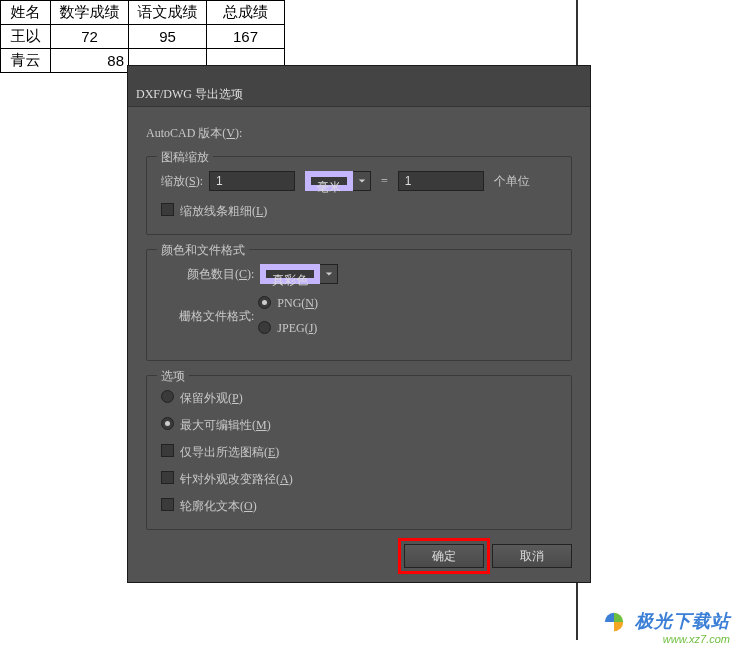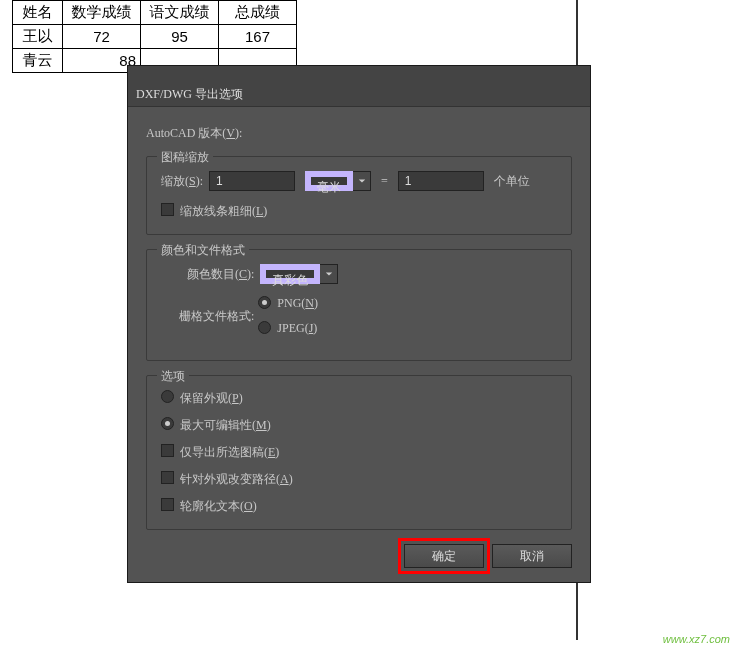--- a/index.html
+++ b/index.html
@@ -1,18 +1,18 @@
 <!DOCTYPE html>
 <html><head>
 <meta charset="utf-8">
 <style>
 * { box-sizing: border-box; margin: 0; padding: 0; }
 body { font-family: "Microsoft YaHei", SimSun, sans-serif; font-size: 12px; background: #fff; width: 748px; height: 653px; position: relative; overflow: hidden; }
 
-.table { border-collapse: collapse; position: absolute; left: 12px; top: 0; }
+.table { border-collapse: collapse; position: absolute; left: 0; top: 0; }
 .table th, .table td { border: 1px solid #000; padding: 2px 6px; text-align: center; font-size: 15px; font-weight: normal; }
 .table th { background: #fff; }
 .col0 { width: 50px; }
 .col1 { width: 78px; }
 .col2 { width: 78px; }
 .col3 { width: 78px; }
 .table thead th { font-weight: normal; }
 
 .dialog { position: absolute; left: 127px; top: 65px; width: 464px; background: #535353; border: 1px solid #1a1a1a; font-family: SimSun, "Microsoft YaHei"; }
 .titlebar { height: 22px; background: #444; color: #ddd; font-size: 12px; padding: 20px 8px; border-bottom: 1px solid #333; }
@@ -175,14 +175,24 @@
 
     <div class="btnrow">
       <div class="btn primary-highlight">确定</div>
       <div class="btn">取消</div>
     </div>
 
   </div>
 </div>
 
 <div class="watermark">
+  <div class="wm1">
+    <span class="wm-icon">
+      <svg viewBox="0 0 24 24">
+          <path fill="#6fbf3f" d="M12 2 A10 10 0 0 1 22 12 L12 12 Z"></path>
+          <path fill="#f5a623" d="M12 12 L22 12 A10 10 0 0 1 12 22 Z"></path>
+          <path fill="#3b7fd6" d="M12 2 A10 10 0 0 0 2 12 L12 12 Z"></path>
+        </svg>
+    </span>
+    <span>极光下载站</span>
+  </div>
   <div class="wm2">www.xz7.com</div>
 </div>
 
 </body></html>

